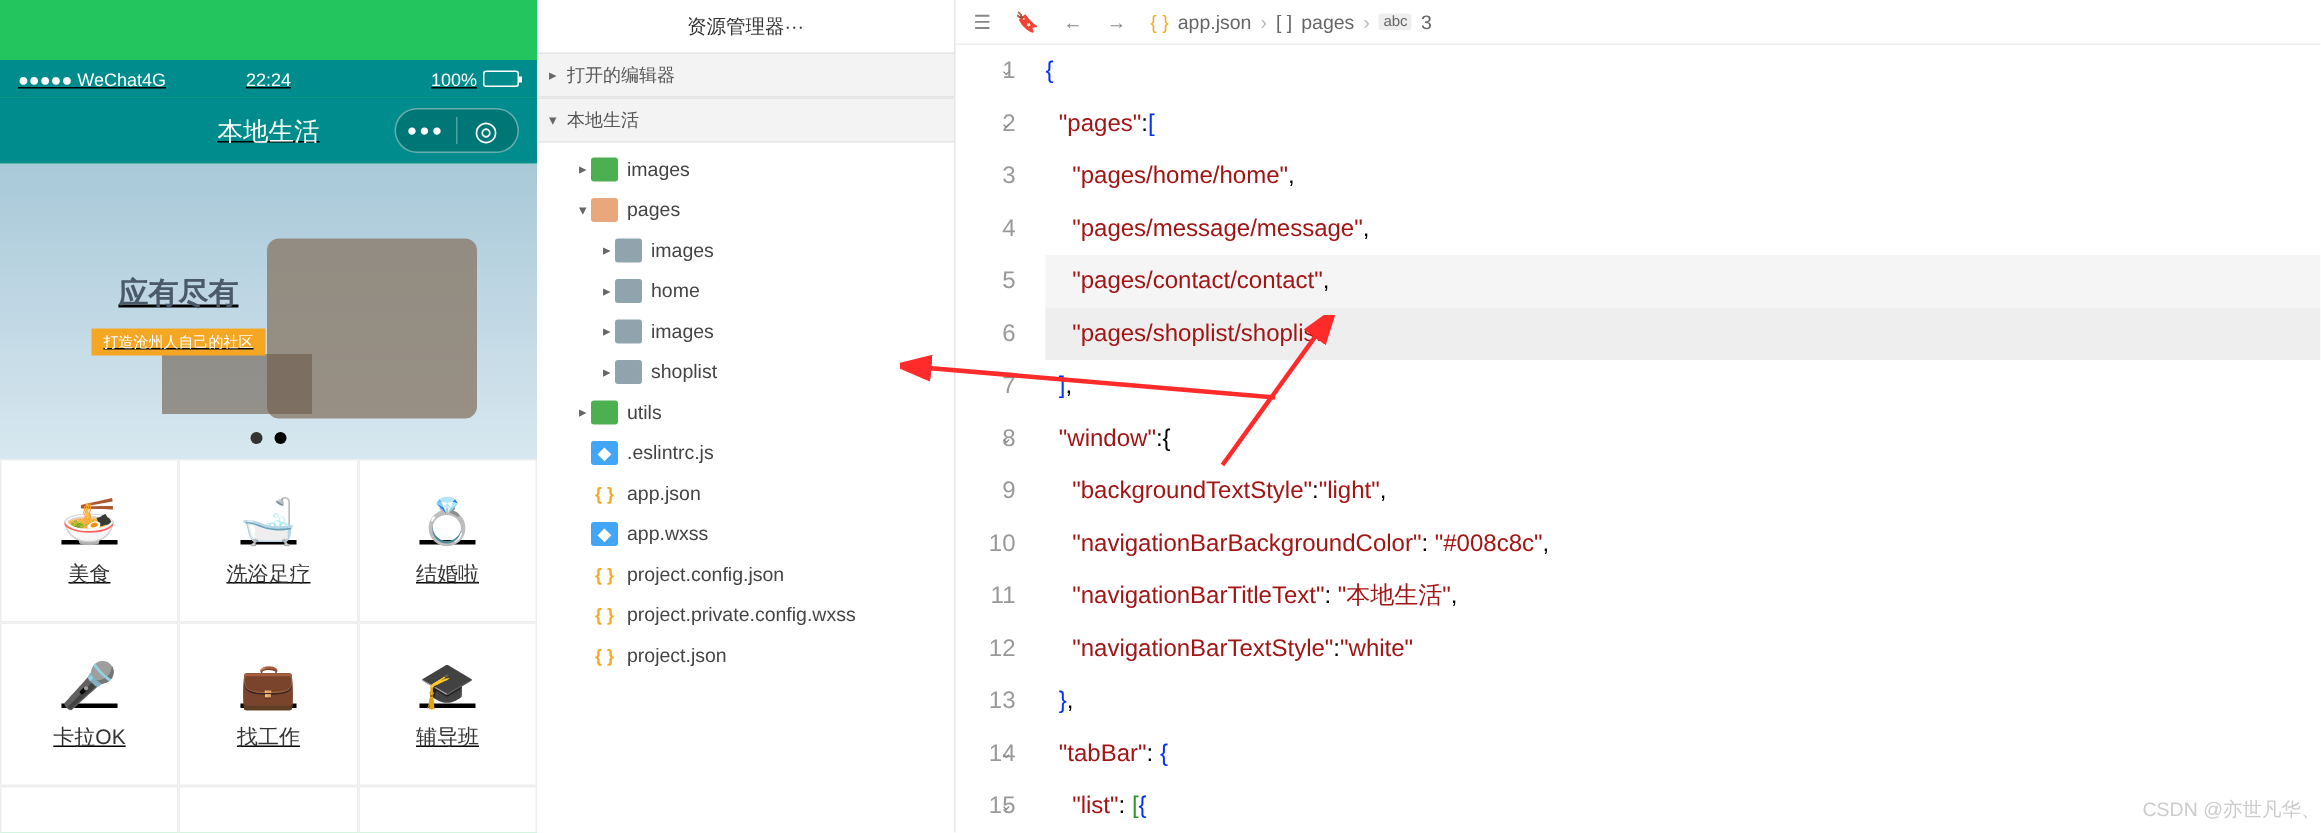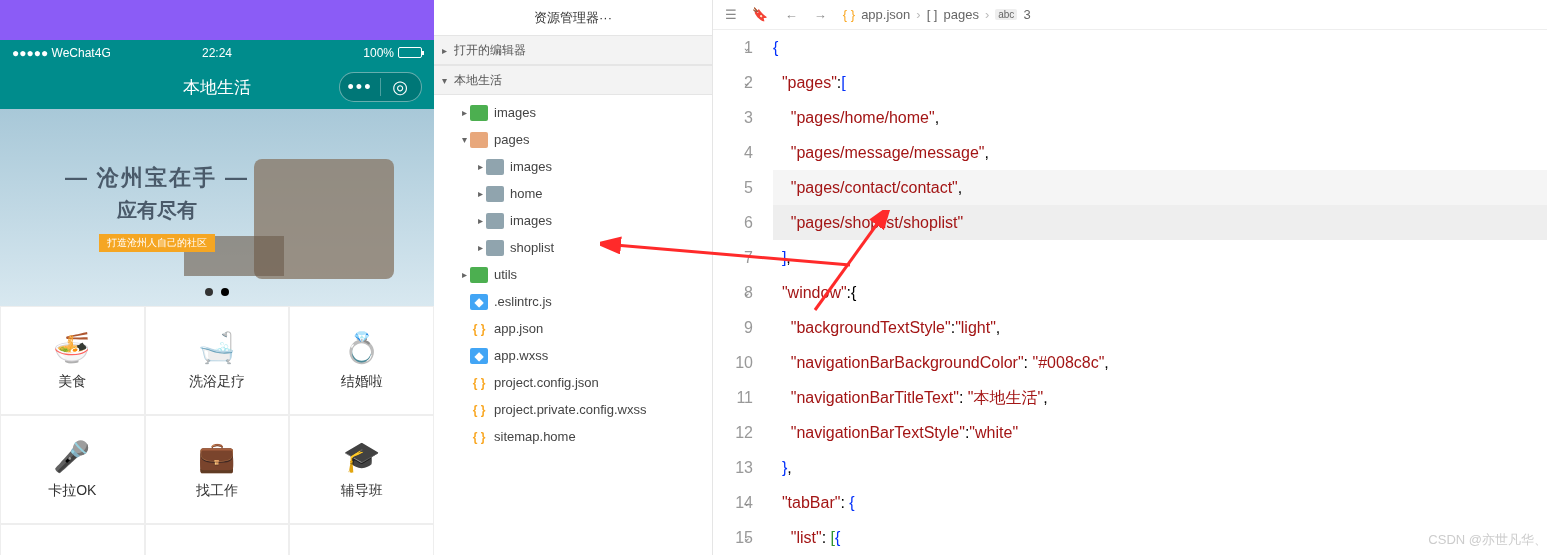--- a/index.html
+++ b/index.html
@@ -1,19 +1,19 @@
 <!DOCTYPE html>
 <html><head>
 <meta charset="utf-8">
 <style>
 * { margin: 0; padding: 0; box-sizing: border-box; font-family: "Microsoft YaHei", -apple-system, sans-serif; }
 body { display: flex; width: 1547px; height: 555px; background: #fff; overflow: hidden; position: relative; }
 
 
-.sim { width: 434px; height: 100%; background: #8b5cf6; overflow: hidden; }
+.sim { width: 358px; height: 100%; background: #22c55e; overflow: hidden; text-decoration: underline; }
 .statusbar { height: 25px; background: #008c8c; color: #fff; display: flex; align-items: center; padding: 0 12px; margin-top: 40px; font-size: 12px; }
 .statusbar .left { flex: 1; }
 .statusbar .center { flex: 1; text-align: center; }
 .statusbar .right { flex: 1; text-align: right; display: flex; justify-content: flex-end; align-items: center; gap: 4px; }
 .battery { display: inline-block; width: 24px; height: 11px; border: 1px solid #fff; border-radius: 2px; position: relative; }
 .battery::after { content: ''; position: absolute; right: -3px; top: 3px; width: 2px; height: 4px; background: #fff; }
 .battery-fill { background: #fff; height: 100%; width: 100%; }
 .navbar { height: 44px; background: #008c8c; color: #fff; display: flex; align-items: center; justify-content: center; font-size: 17px; position: relative; }
 .capsule { position: absolute; right: 12px; top: 7px; display: flex; align-items: center; border: 1px solid rgba(255,255,255,0.4); border-radius: 15px; height: 30px; overflow: hidden; background: rgba(0,0,0,0.15); }
 .capsule span { width: 40px; display: flex; align-items: center; justify-content: center; color: #fff; font-size: 18px; letter-spacing: 2px; }
@@ -89,21 +89,20 @@
     <span>本地生活</span>
     <div class="capsule">
       <span>•••</span>
       <span class="divider"></span>
       <span>◎</span>
     </div>
   </div>
   <div class="banner">
     <div class="shape"></div>
     <div class="shape2"></div>
-    <div class="banner-text1">— 沧州宝在手 —</div>
     <div class="banner-text2">应有尽有</div>
     <div class="banner-text3">打造沧州人自己的社区</div>
     <div class="dots">
       <span class="dot"></span>
       <span class="dot active"></span>
     </div>
   </div>
   <div class="grid" id="grid">
       <div class="cell">
         <div class="ico" style="color:#26a69a">🍜</div>
@@ -211,21 +210,21 @@
         <span>project.config.json</span>
       </div>
       <div class="tree-item indent-1">
         <span class="chev"></span>
         <span class="ficon file-brace">{ }</span>
         <span>project.private.config.wxss</span>
       </div>
       <div class="tree-item indent-1">
         <span class="chev"></span>
         <span class="ficon file-brace">{ }</span>
-        <span>sitemap.home</span>
+        <span>project.json</span>
       </div>
     </div>
 </div>
 
 <div class="editor">
   <div class="ed-toolbar">
     <span>☰</span>
     <span>🔖</span>
     <span>←</span>
     <span>→</span>

